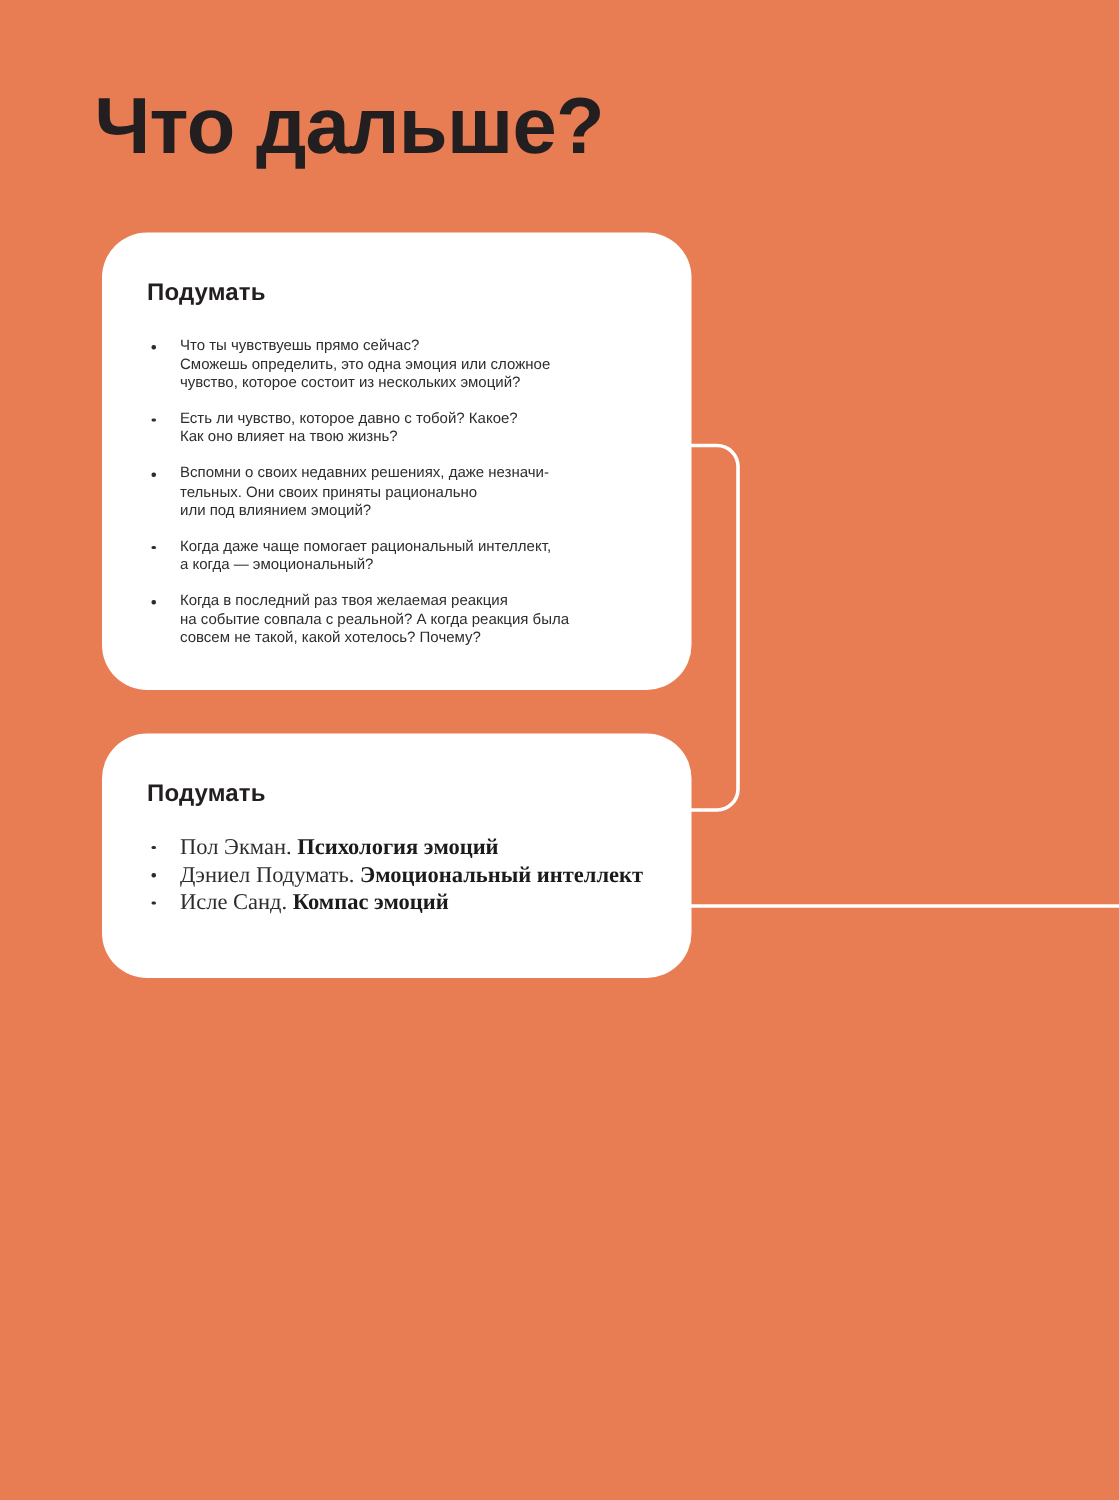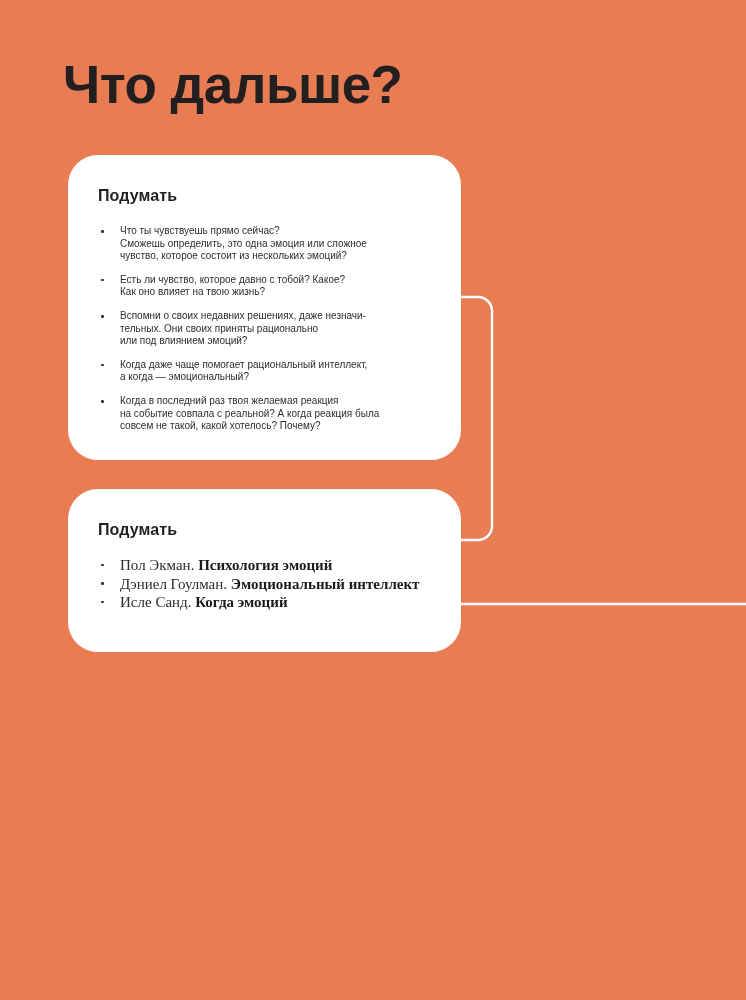--- a/index.html
+++ b/index.html
@@ -189,23 +189,23 @@
   </div>
 
   <div class="card card-read">
     <div class="card-heading">Подумать</div>
     <ul class="books">
       <li>
         <span class="book-author">Пол Экман.</span>
         <span class="book-title">Психология эмоций</span>
       </li>
       <li>
-        <span class="book-author">Дэниел Гоулман.</span>
+        <span class="book-author">Дэниел Подумать.</span>
         <span class="book-title">Эмоциональный интеллект</span>
       </li>
       <li>
         <span class="book-author">Исле Санд.</span>
-        <span class="book-title">Когда эмоций</span>
+        <span class="book-title">Компас эмоций</span>
       </li>
     </ul>
   </div>
 
 </div>
 
 </body></html>

